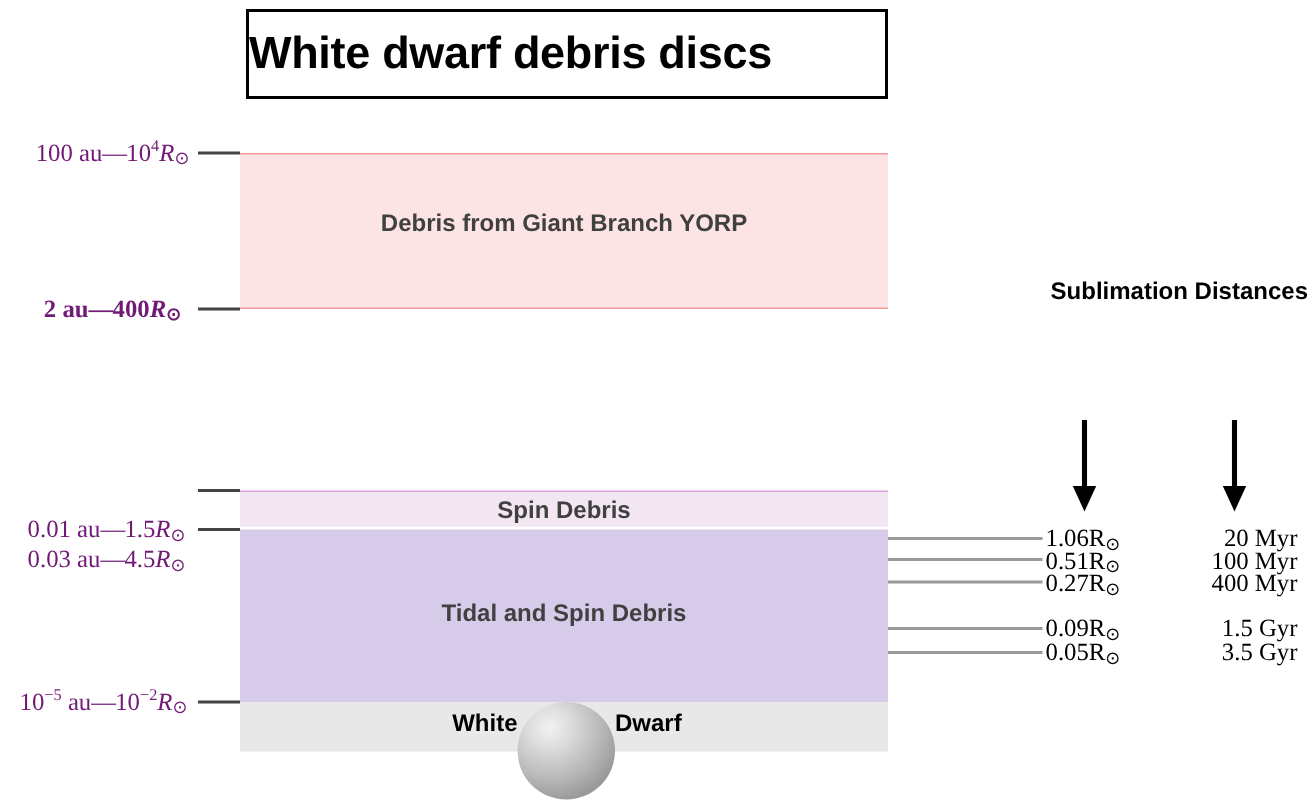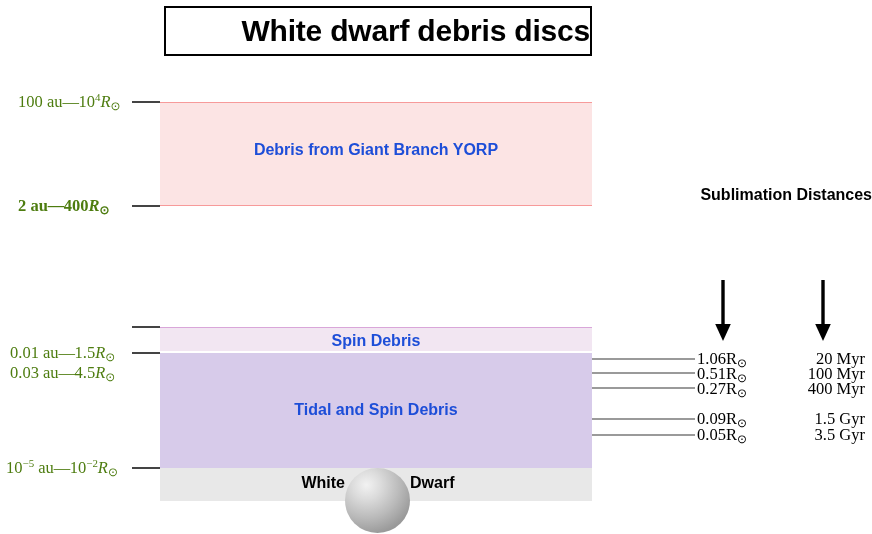--- a/index.html
+++ b/index.html
@@ -21,26 +21,26 @@
     width: 872px;
     height: 534px;
   }
 
   
   .title-box {
     position: absolute;
     left: 164px;
     top: 6px;
     width: 428px;
-    height: 50px;
+    height: 60px;
     border: 2.5px solid #000000;
     background: #ffffff;
     display: flex;
     align-items: center;
-    justify-content: flex-end;
+    justify-content: flex-start;
     box-sizing: border-box;
   }
   .title-text {
     font-size: 30px;
     font-weight: bold;
     letter-spacing: -0.2px;
     white-space: nowrap;
   }
 
   
@@ -50,21 +50,21 @@
     width: 432px;
     box-sizing: border-box;
   }
   .band-label {
     position: absolute;
     left: 0;
     width: 100%;
     text-align: center;
     font-size: 16px;
     font-weight: bold;
-    color: #1d4ed8;
+    color: #404040;
   }
   .band-yorp {
     top: 102px;
     height: 104px;
     background: #fce4e4;
     border-top: 1.6px solid #f79a9a;
     border-bottom: 1.6px solid #f79a9a;
   }
   .band-spin {
     top: 327px;
@@ -79,25 +79,25 @@
   }
   .band-wd {
     top: 468px;
     height: 33px;
     background: #e8e8e8;
   }
 
   
   .tick-label {
     position: absolute;
-    text-align: left;
+    text-align: center;
     font-family: "Liberation Serif", serif;
     font-size: 16.5px;
     white-space: nowrap;
-    color: #4d7c0f;
+    color: #701a75;
   }
   .tick-label .em { font-style: italic; }
   sup, sub {
     font-size: 0.66em;
     line-height: 0;
   }
   .sun { font-size: 0.72em; vertical-align: -0.22em; }
   .dash { letter-spacing: -0.5px; }
 
   

